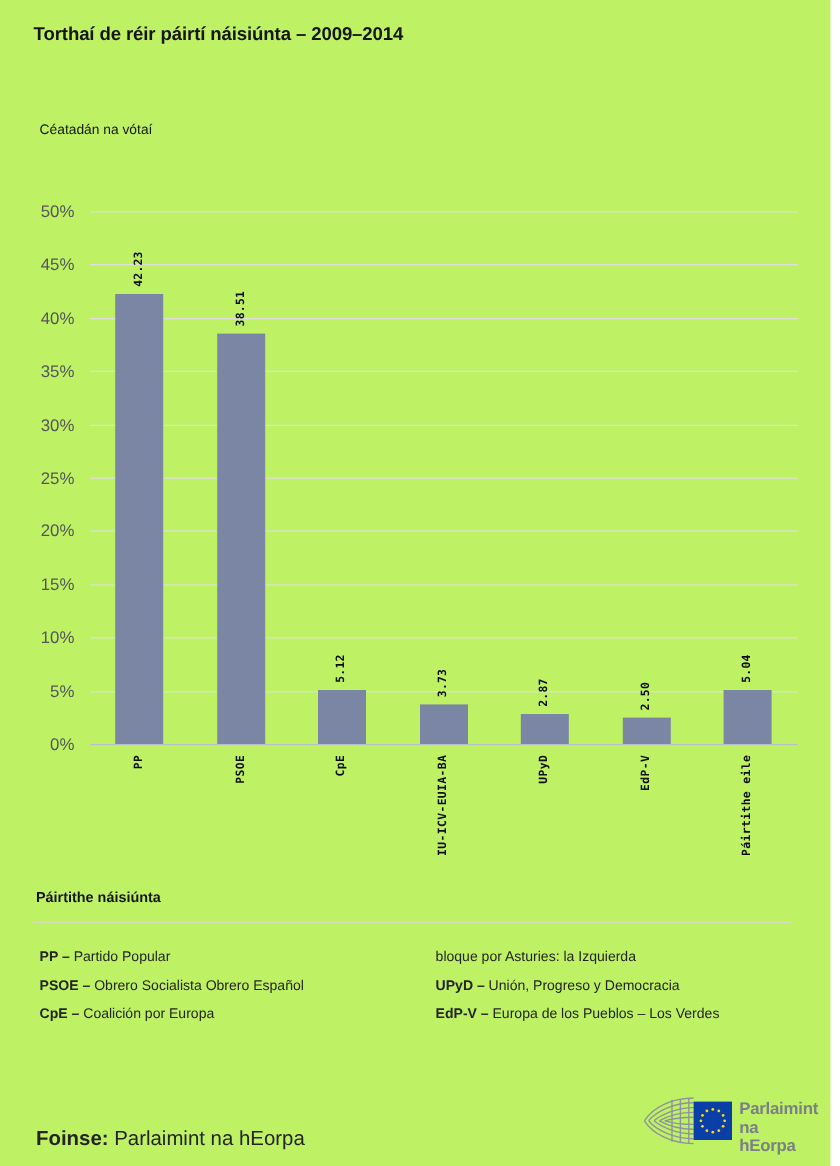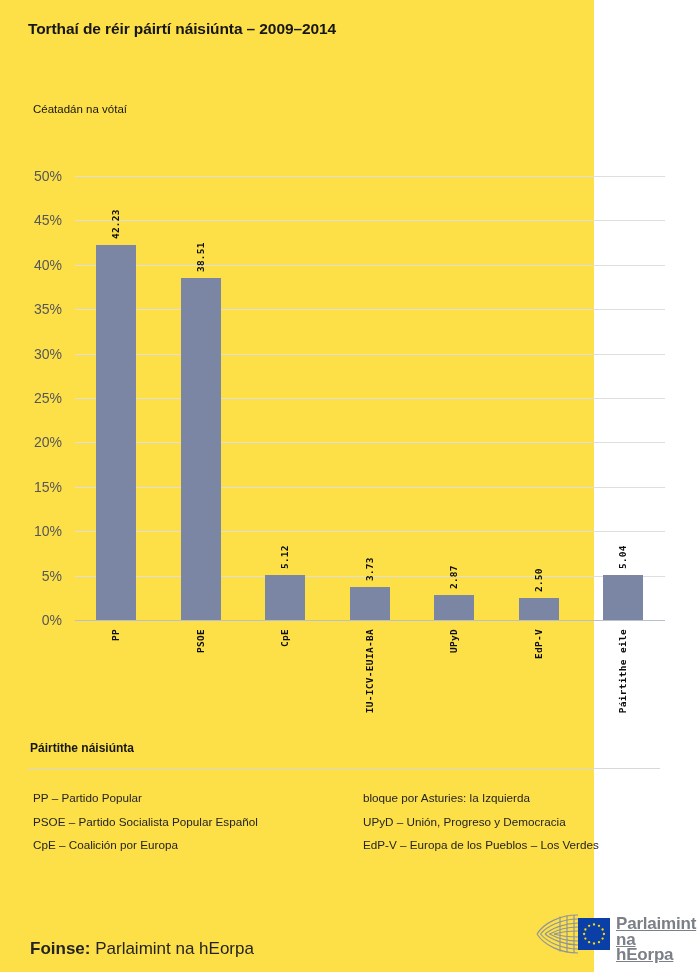--- a/index.html
+++ b/index.html
@@ -6,23 +6,23 @@
   html, body {
     width: 700px;
     height: 972px;
     background: #ffffff;
     font-family: "Liberation Sans", sans-serif;
     color: #1a1a1a;
     overflow: hidden;
   }
   #page {
     position: relative;
-    width: 594px;
+    width: 692px;
     height: 972px;
-    background: #fde047;
+    background: #bef264;
   }
 
   
   .title {
     position: absolute;
     left: 28px; top: 20px;
     font-size: 15.5px;
     font-weight: bold;
     letter-spacing: -0.1px;
     color: #161616;
@@ -112,46 +112,45 @@
   }
   .legend-col {
     position: absolute;
     top: 786px;
     font-size: 11.7px;
     line-height: 23.5px;
     color: #242424;
   }
   .legend-col.left { left: 33px; width: 330px; }
   .legend-col.right { left: 363px; width: 310px; }
-  .legend-col .abbr { font-weight: normal; }
+  .legend-col .abbr { font-weight: bold; }
   .legend-item { }
 
   
   .source {
     position: absolute;
     left: 30px; top: 939px;
     font-size: 17px;
     color: #242424;
   }
   .source b { font-weight: bold; }
 
   .logo {
     position: absolute;
     left: 534px; top: 911px;
     width: 140px; height: 46px;
   }
   .logo-text {
     position: absolute;
     left: 82px; top: 5px;
-    font-size: 17px;
+    font-size: 14px;
     font-weight: bold;
     line-height: 15.5px;
     color: #7b7f86;
     letter-spacing: -0.2px;
-    text-decoration: underline;
   }
 </style>
 </head>
 <body>
 
 <div id="page">
 
   <div class="title">Torthaí de réir páirtí náisiúnta – 2009–2014</div>
   <div class="axis-caption">Céatadán na vótaí</div>
 
@@ -198,21 +197,21 @@
       <div class="xlabel" style="left: 457.5px; top: 453px;">EdP-V</div>
       <div class="bar" style="left: 528px; height: 44.7552px; background: rgb(123, 134, 164);"></div>
       <div class="barval" style="left: 542px; top: 357.245px; height: 36px;">5.04</div>
       <div class="xlabel" style="left: 542px; top: 453px;">Páirtithe eile</div>
     </div>
 
   <div class="legend-head">Páirtithe náisiúnta</div>
   <div class="legend-rule"></div>
   <div class="legend-col left" id="legend-left">
       <div class="legend-item"><span class="abbr">PP – </span><span>Partido Popular</span></div>
-      <div class="legend-item"><span class="abbr">PSOE – </span><span>Partido Socialista Popular Español</span></div>
+      <div class="legend-item"><span class="abbr">PSOE – </span><span>Obrero Socialista Obrero Español</span></div>
       <div class="legend-item"><span class="abbr">CpE – </span><span>Coalición por Europa</span></div>
     </div>
   <div class="legend-col right" id="legend-right">
       <div class="legend-item"><span>bloque por Asturies: la Izquierda</span></div>
       <div class="legend-item"><span class="abbr">UPyD – </span><span>Unión, Progreso y Democracia</span></div>
       <div class="legend-item"><span class="abbr">EdP-V – </span><span>Europa de los Pueblos – Los Verdes</span></div>
     </div>
 
   <div class="source">
     <b>Foinse:</b>

